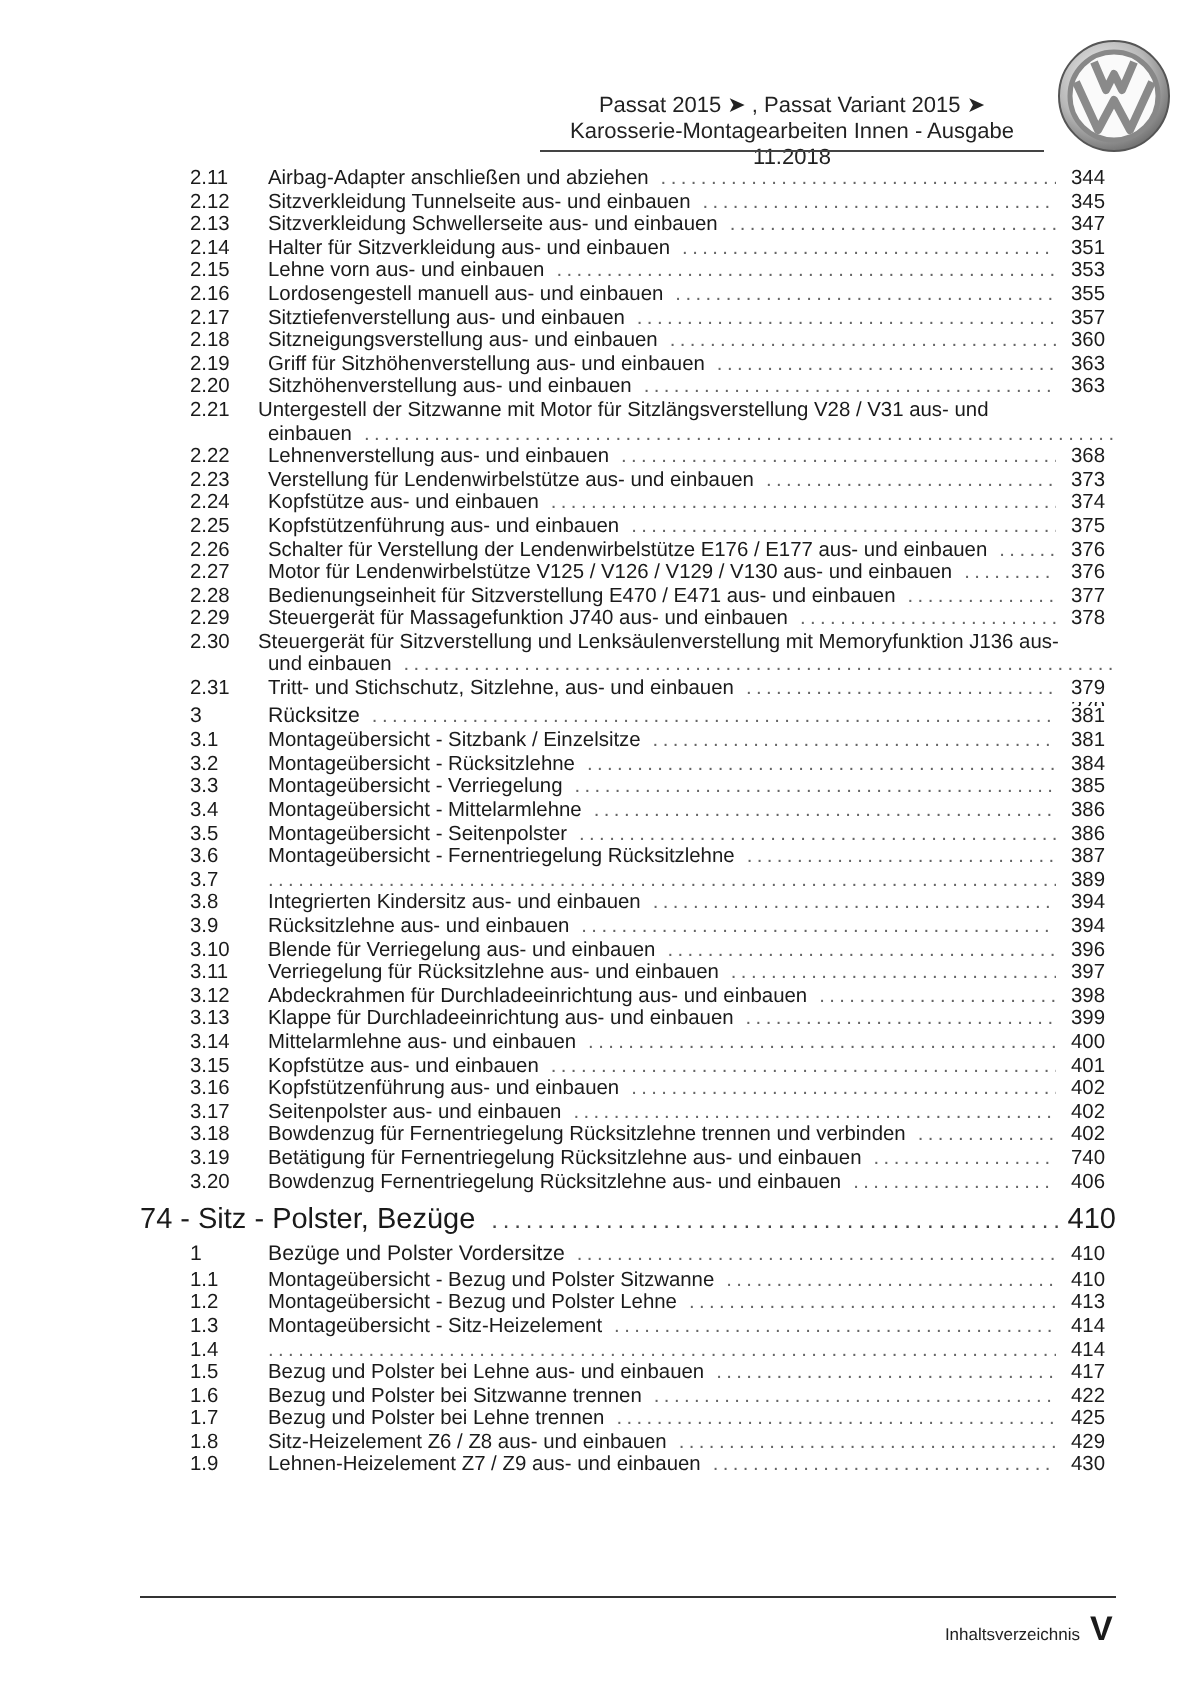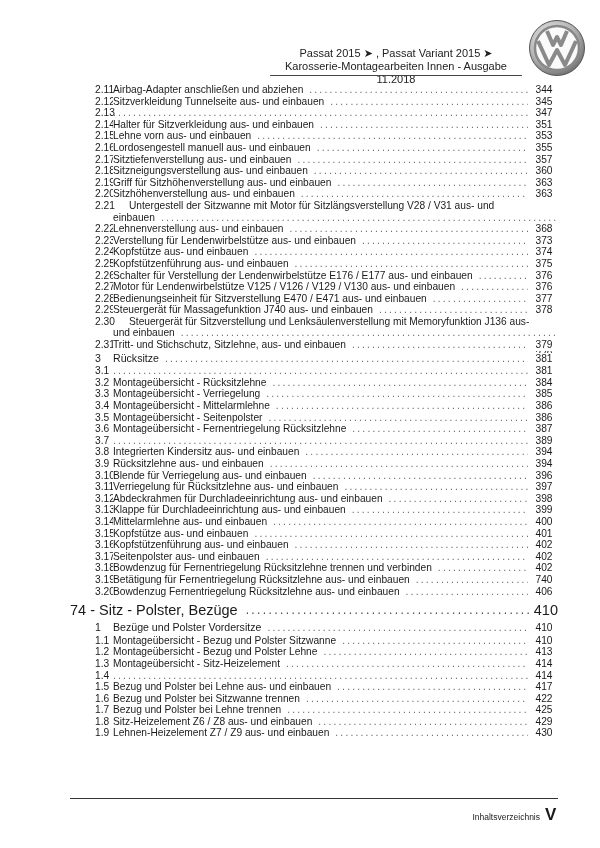--- a/index.html
+++ b/index.html
@@ -6,21 +6,21 @@
   body { width: 600px; height: 848px; position: relative; overflow: hidden;
          font-family: "Liberation Sans", sans-serif; color: #1a1a1a; }
   .header { position: absolute; left: 270px; top: 47px; width: 252px; text-align: center;
             font-size: 11px; line-height: 13px; color: #222; }
   .header-rule { position: absolute; left: 270px; top: 75px; width: 252px; height: 0;
                  border-top: 1px solid #444; }
   .logo { position: absolute; left: 528px; top: 19px; width: 58px; height: 58px; }
   .toc { position: absolute; left: 0; top: 84px; width: 600px; }
   .row { position: relative; height: 11.6px; font-size: 10.2px; line-height: 11.6px; }
   .row .num { position: absolute; left: 95px; top: 0; white-space: nowrap; }
-  .row .title { position: absolute; left: 113px; right: 42px; top: 0; white-space: nowrap;
+  .row .title { position: absolute; left: 134px; right: 42px; top: 0; white-space: nowrap;
                 overflow: hidden; display: flex; }
   .row .title .t { flex: none; padding-right: 6px; background: #fff; }
   .row .title .dots { flex: 1; overflow: hidden; white-space: nowrap; color: #666;
                       letter-spacing: 2.2px; }
   .row .page { position: absolute; right: 42px; top: 0; width: 28px; text-align: center;
                background: #fff; padding-left: 2px; }
   .row.two { height: 23.2px; }
   .row.two .line1 { position: absolute; left: 129px; top: 0; white-space: nowrap; }
   .row.two .title { top: 11.6px; }
   .row.two .page { top: 11.6px; margin-top: 22px; }
@@ -74,20 +74,21 @@
         <span class="num">2.12</span>
         <span class="title">
           <span class="t">Sitzverkleidung Tunnelseite aus- und einbauen</span>
           <span class="dots">........................................................................................................................................................................................................</span>
         </span>
         <span class="page">345</span>
       </div>
       <div class="row">
         <span class="num">2.13</span>
         <span class="title">
+          <span class="t">Sitzverkleidung Schwellerseite aus- und einbauen</span>
           <span class="dots">........................................................................................................................................................................................................</span>
         </span>
         <span class="page">347</span>
       </div>
       <div class="row">
         <span class="num">2.14</span>
         <span class="title">
           <span class="t">Halter für Sitzverkleidung aus- und einbauen</span>
           <span class="dots">........................................................................................................................................................................................................</span>
         </span>
@@ -241,20 +242,21 @@
     <span class="title">
         <span class="t">Rücksitze</span>
         <span class="dots">........................................................................................................................................................................................................</span>
       </span>
     <span class="page">381</span>
   </div>
   <div id="rows-d">
       <div class="row">
         <span class="num">3.1</span>
         <span class="title">
+          <span class="t">Montageübersicht - Sitzbank / Einzelsitze</span>
           <span class="dots">........................................................................................................................................................................................................</span>
         </span>
         <span class="page">381</span>
       </div>
       <div class="row">
         <span class="num">3.2</span>
         <span class="title">
           <span class="t">Montageübersicht - Rücksitzlehne</span>
           <span class="dots">........................................................................................................................................................................................................</span>
         </span>

